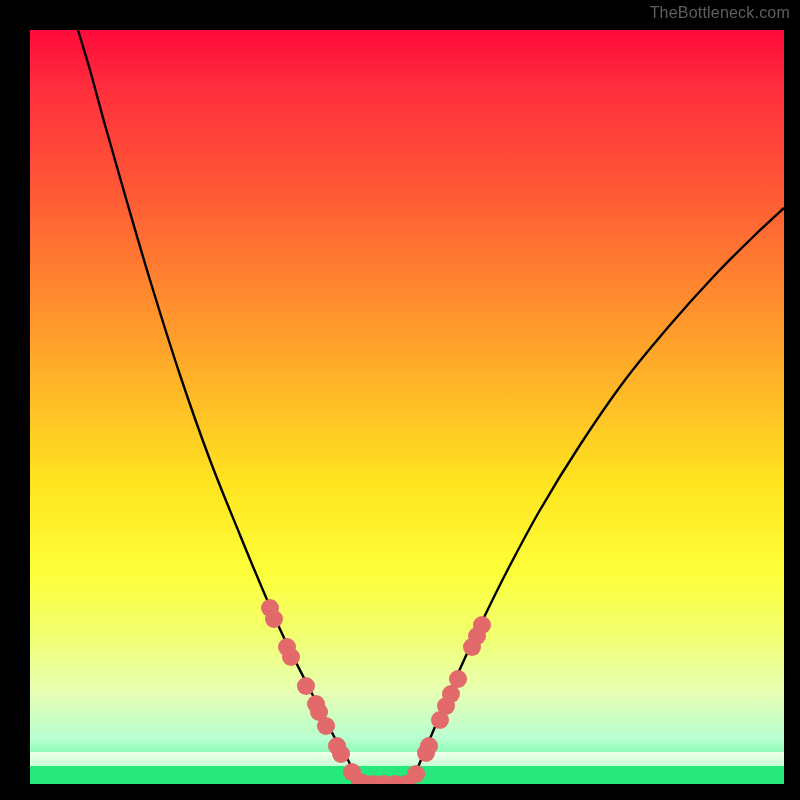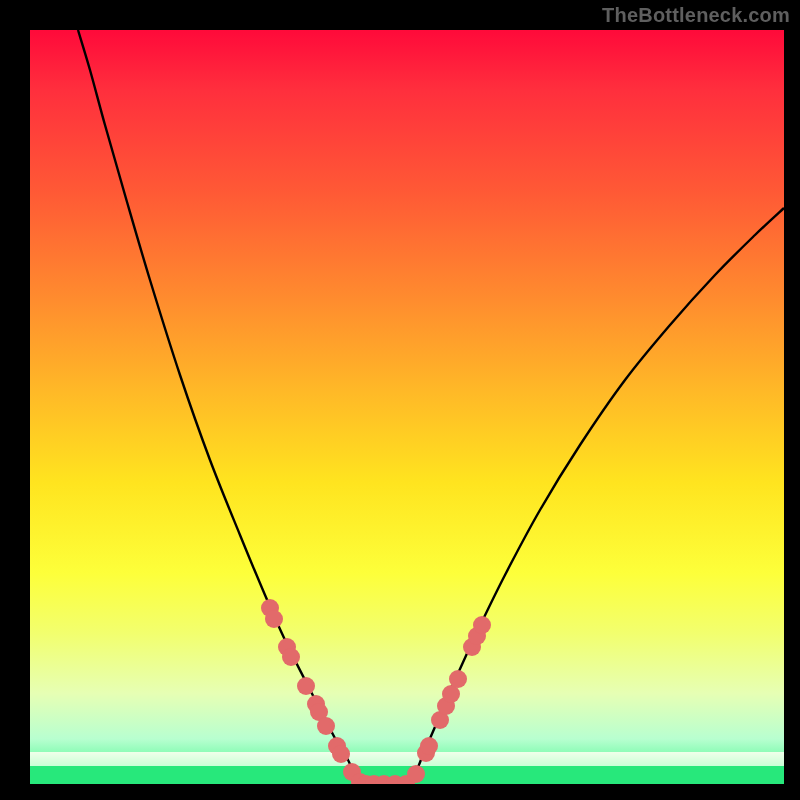--- a/index.html
+++ b/index.html
@@ -69,24 +69,23 @@
   }
   .dot {
     fill: #e26a6a;
     stroke: none;
   }
   .watermark {
     position: absolute;
     top: 4px;
     right: 10px;
     color: #5f5f5f;
-    font-size: 20px;
+    font-size: 16px;
     letter-spacing: 0.2px;
     user-select: none;
-    font-weight: bold;
   }
 </style>
 </head>
 <body>
 
 <div class="frame">
 
   <div class="watermark">TheBottleneck.com</div>
 
   <div class="plot">

